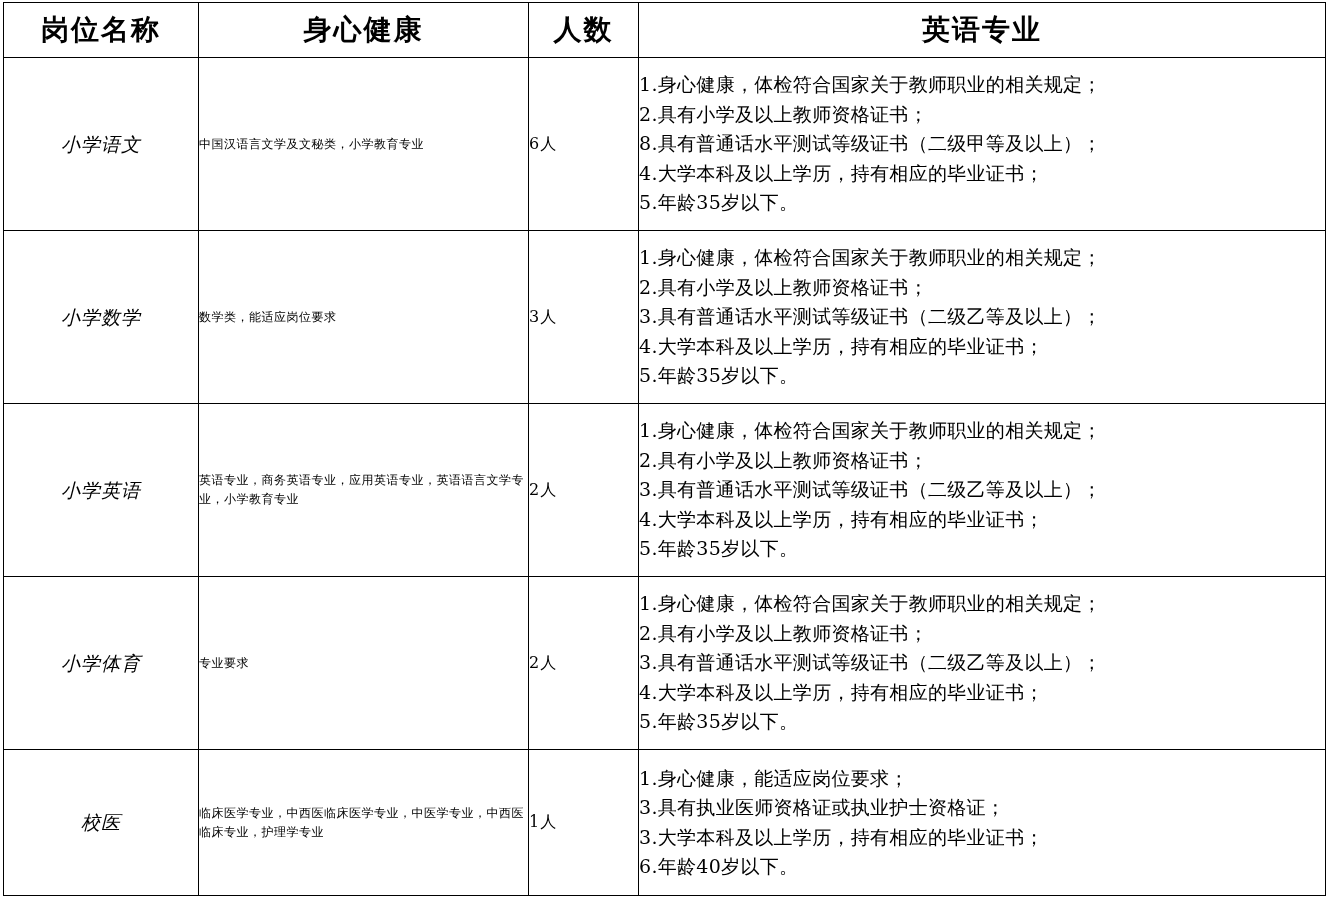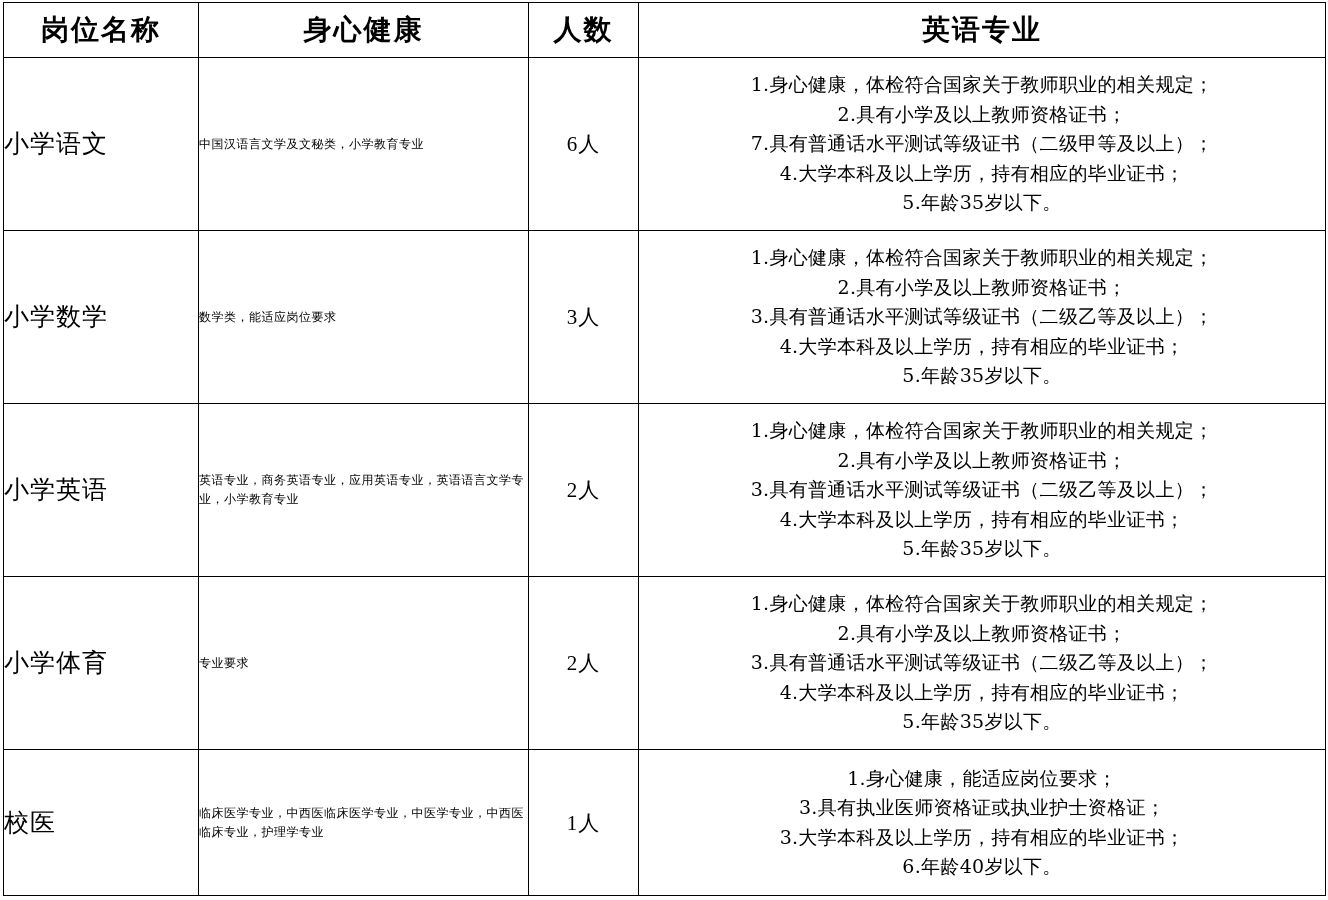--- a/index.html
+++ b/index.html
@@ -40,40 +40,40 @@
 
   thead th {
     height: 54px;
     text-align: center;
     font-weight: bold;
     font-size: 28px;
     letter-spacing: 2px;
     line-height: 1.1;
   }
   td.name {
-    text-align: left;
-    font-size: 25px;
+    text-align: center;
+    font-size: 19px;
     line-height: 1.5;
     letter-spacing: 1px;
+    font-style: italic;
   }
   td.major {
     text-align: left;
     font-size: 12px;
     line-height: 1.55;
     padding: 4px 6px 4px 8px;
     letter-spacing: 0.5px;
   }
   td.num {
-    text-align: center;
-    font-size: 21px;
+    text-align: left;
+    font-size: 16px;
     letter-spacing: 1px;
-    font-family: Liberation Serif, serif;
   }
   td.cond {
-    text-align: center;
+    text-align: left;
     font-size: 19px;
     line-height: 1.55;
     padding: 4px 6px 4px 6px;
     letter-spacing: 0.3px;
   }
   td.cond .line {
     white-space: nowrap;
   }
   tr.r1 td { height: 172px; }
   tr.r2 td { height: 172px; }
@@ -101,21 +101,21 @@
       </tr>
     </thead>
     <tbody>
       <tr class="r1">
         <td class="name">小学语文</td>
         <td class="major">中国汉语言文学及文秘类，小学教育专业</td>
         <td class="num">6人</td>
         <td class="cond">
           <div class="line">1.身心健康，体检符合国家关于教师职业的相关规定；</div>
           <div class="line">2.具有小学及以上教师资格证书；</div>
-          <div class="line">7.具有普通话水平测试等级证书（二级甲等及以上）；</div>
+          <div class="line">8.具有普通话水平测试等级证书（二级甲等及以上）；</div>
           <div class="line">4.大学本科及以上学历，持有相应的毕业证书；</div>
           <div class="line">5.年龄35岁以下。</div>
         </td>
       </tr>
       <tr class="r2">
         <td class="name">小学数学</td>
         <td class="major">数学类，能适应岗位要求</td>
         <td class="num">3人</td>
         <td class="cond">
           <div class="line">1.身心健康，体检符合国家关于教师职业的相关规定；</div>

